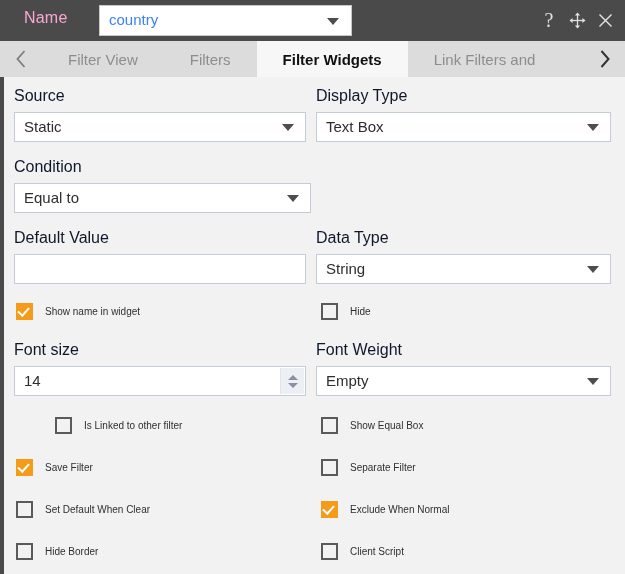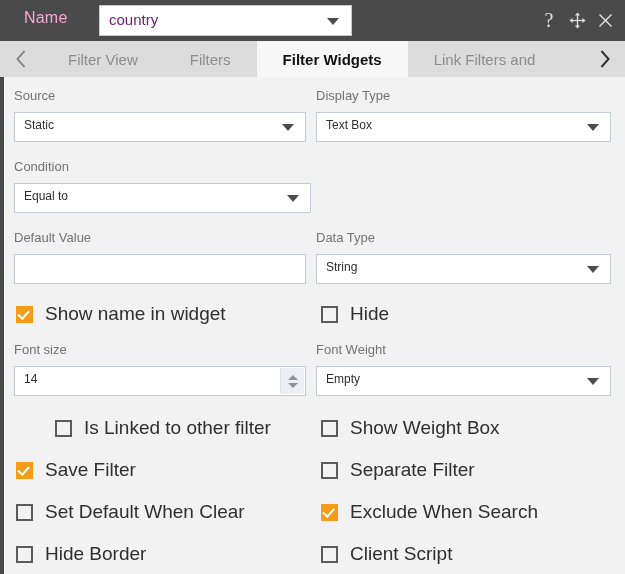--- a/index.html
+++ b/index.html
@@ -49,21 +49,21 @@
     height: 31px;
     background: #ffffff;
     border: 1px solid #c8c8c8;
     box-sizing: border-box;
   }
   .name-select .val {
     position: absolute;
     left: 9px;
     top: 5px;
     font-size: 15px;
-    color: #701a75;
+    color: #3b82f6;
   }
   .caret {
     width: 0; height: 0;
     border-left: 6px solid transparent;
     border-right: 6px solid transparent;
     border-top: 7px solid #4d4d4d;
   }
   .name-select .caret {
     position: absolute;
     right: 12px;
@@ -156,37 +156,37 @@
     height: 497px;
     background: #f2f2f2;
     border-left: 4px solid #4a4a4a;
     box-sizing: border-box;
   }
 
   .field {
     position: absolute;
   }
   .field-label {
-    font-size: 13px;
-    color: #737373;
+    font-size: 16px;
+    color: #0f172a;
     line-height: 18px;
     margin-bottom: 7px;
   }
   .ctrl {
     position: relative;
     height: 30px;
     background: #ffffff;
     border: 1px solid #c3cbd9;
     box-sizing: border-box;
   }
   .ctrl .val {
     position: absolute;
     left: 9px;
     top: 5px;
-    font-size: 12px;
+    font-size: 15px;
     color: #2e2e2e;
   }
   .ctrl .caret {
     position: absolute;
     right: 11px;
     top: 11px;
     border-left: 6px solid transparent;
     border-right: 6px solid transparent;
     border-top: 7px solid #4d4d4d;
   }
@@ -242,21 +242,21 @@
     left: 4px;
     top: 2px;
     width: 5px;
     height: 9px;
     border: solid #ffffff;
     border-width: 0 2px 2px 0;
     transform: rotate(42deg);
   }
   .cblabel {
     margin-left: 12px;
-    font-size: 19px;
+    font-size: 10px;
     color: #2f2f2f;
     white-space: nowrap;
   }
 </style>
 </head>
 <body>
 
 <div id="app">
 
   <div class="titlebar">
@@ -388,39 +388,39 @@
         <span class="caret"></span>
       </div>
     </div>
 
     <div class="cbrow" style="left:12px; top:340px;padding-left:39px;">
       <span class="cbox"></span>
       <span class="cblabel">Is Linked to other filter</span>
     </div>
     <div class="cbrow" style="left:317px; top:340px;">
       <span class="cbox"></span>
-      <span class="cblabel">Show Weight Box</span>
+      <span class="cblabel">Show Equal Box</span>
     </div>
 
     <div class="cbrow" style="left:12px; top:382px;">
       <span class="cbox checked"></span>
       <span class="cblabel">Save Filter</span>
     </div>
     <div class="cbrow" style="left:12px; top:424px;">
       <span class="cbox"></span>
       <span class="cblabel">Set Default When Clear</span>
     </div>
 
     <div class="cbrow" style="left:317px; top:382px;">
       <span class="cbox"></span>
       <span class="cblabel">Separate Filter</span>
     </div>
     <div class="cbrow" style="left:317px; top:424px;">
       <span class="cbox checked"></span>
-      <span class="cblabel">Exclude When Search</span>
+      <span class="cblabel">Exclude When Normal</span>
     </div>
 
     <div class="cbrow" style="left:12px; top:466px;justify-content:space-between;">
       <span class="cbox"></span>
       <span class="cblabel">Hide Border</span>
     </div>
     <div class="cbrow" style="left:317px; top:466px;">
       <span class="cbox"></span>
       <span class="cblabel">Client Script</span>
     </div>

